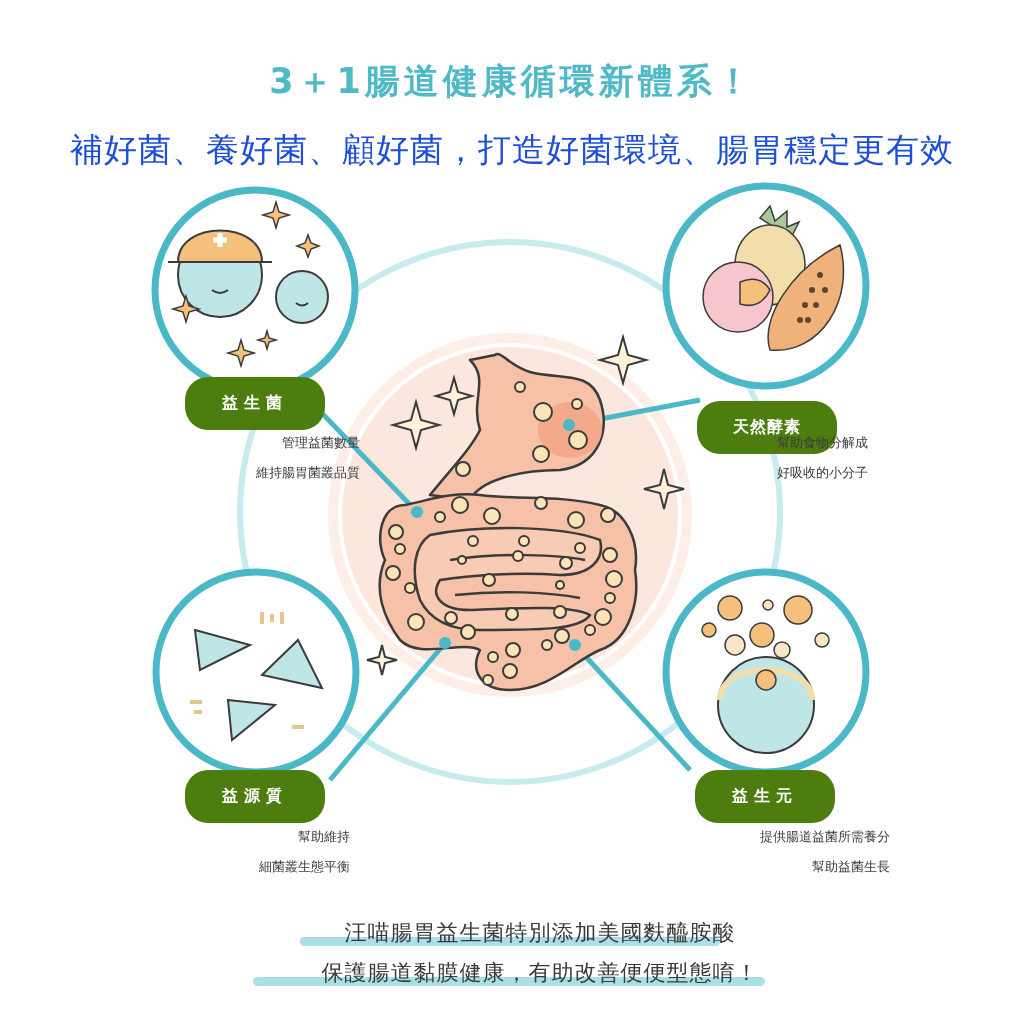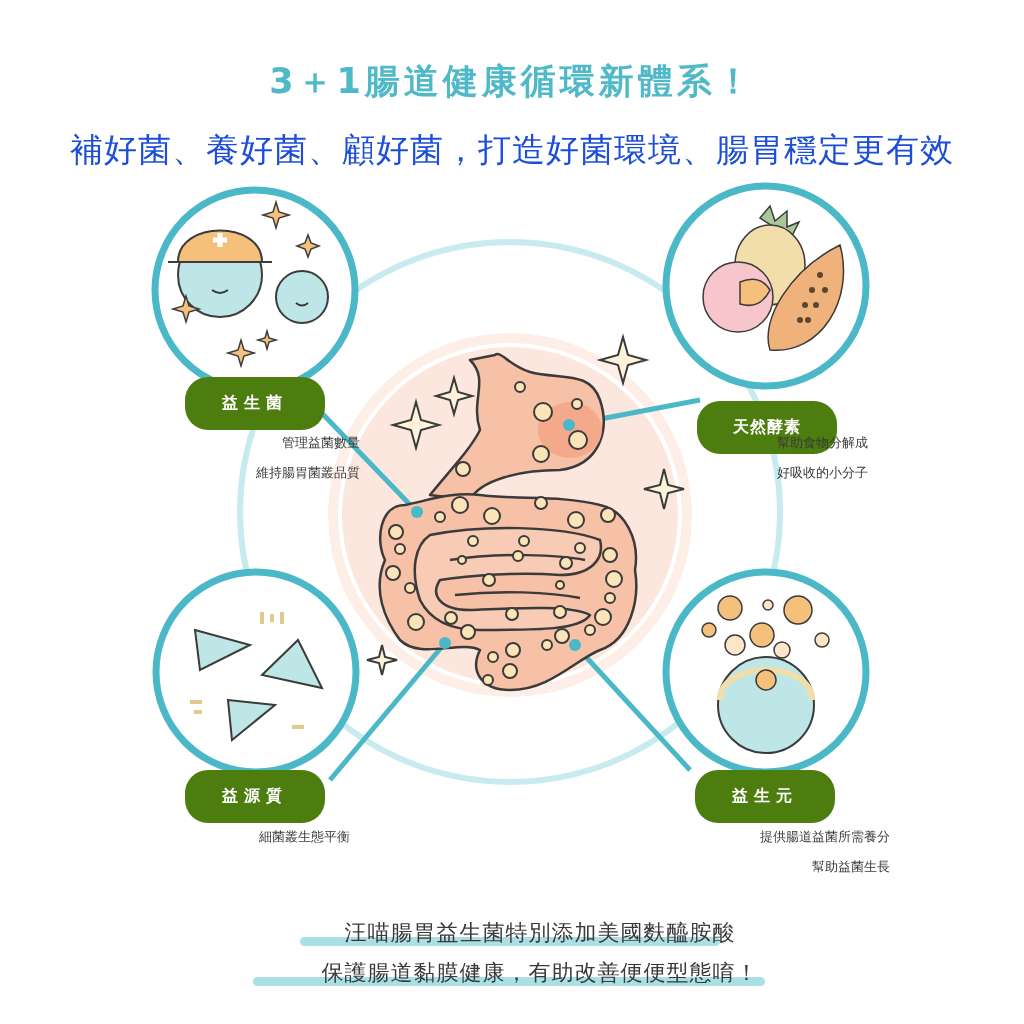--- a/index.html
+++ b/index.html
@@ -187,20 +187,21 @@
 </div>
 
 <div class="pill" style="left:697px;top:377px;width:140px;letter-spacing:1px;margin-top:24px;">天然酵素</div>
 <div class="desc" style="left:668px;top:428px;width:200px;">
   <div>幫助食物分解成</div>
   <div>好吸收的小分子</div>
 </div>
 
 <div class="pill" style="left:185px;top:770px;width:140px;">益源質</div>
 <div class="desc" style="left:160px;top:822px;width:190px;">
+  <div>幫助維持</div>
   <div>細菌叢生態平衡</div>
 </div>
 
 <div class="pill" style="left:695px;top:770px;width:140px;">益生元</div>
 <div class="desc" style="left:640px;top:822px;width:250px;">
   <div>提供腸道益菌所需養分</div>
   <div>幫助益菌生長</div>
 </div>
 
 <div class="footer-line" style="top:918px;">汪喵腸胃益生菌特別添加美國麩醯胺酸</div>

